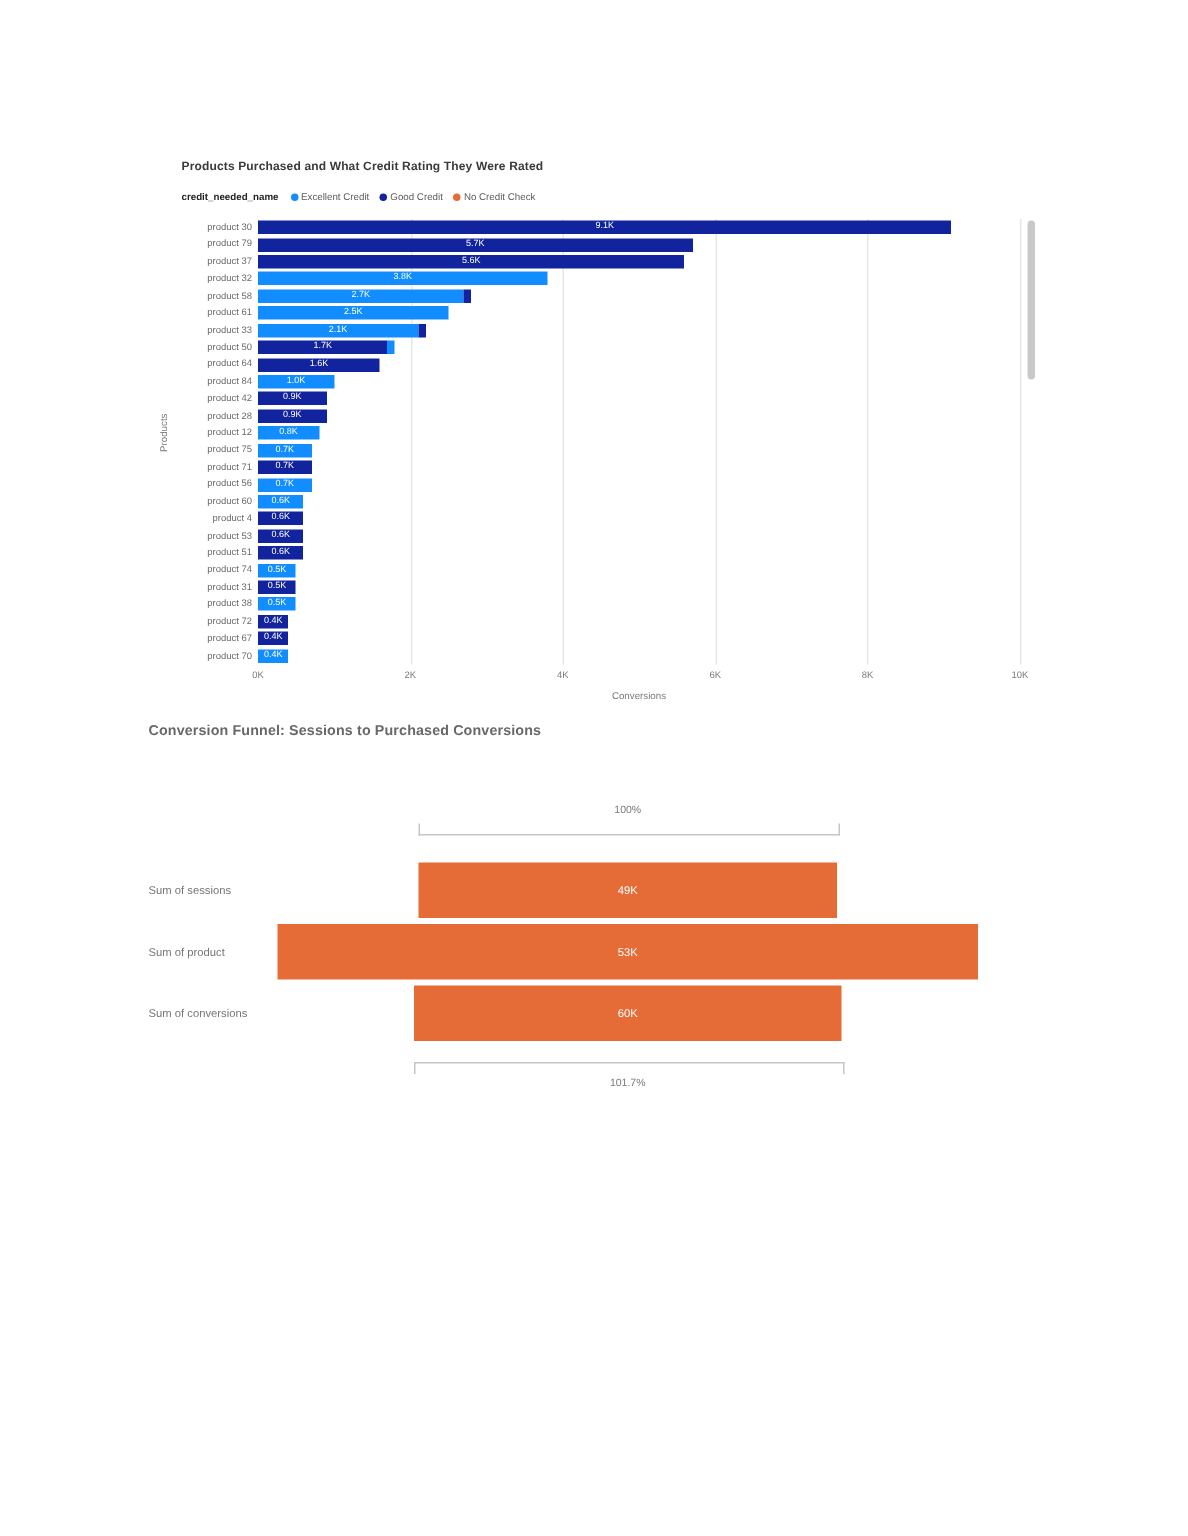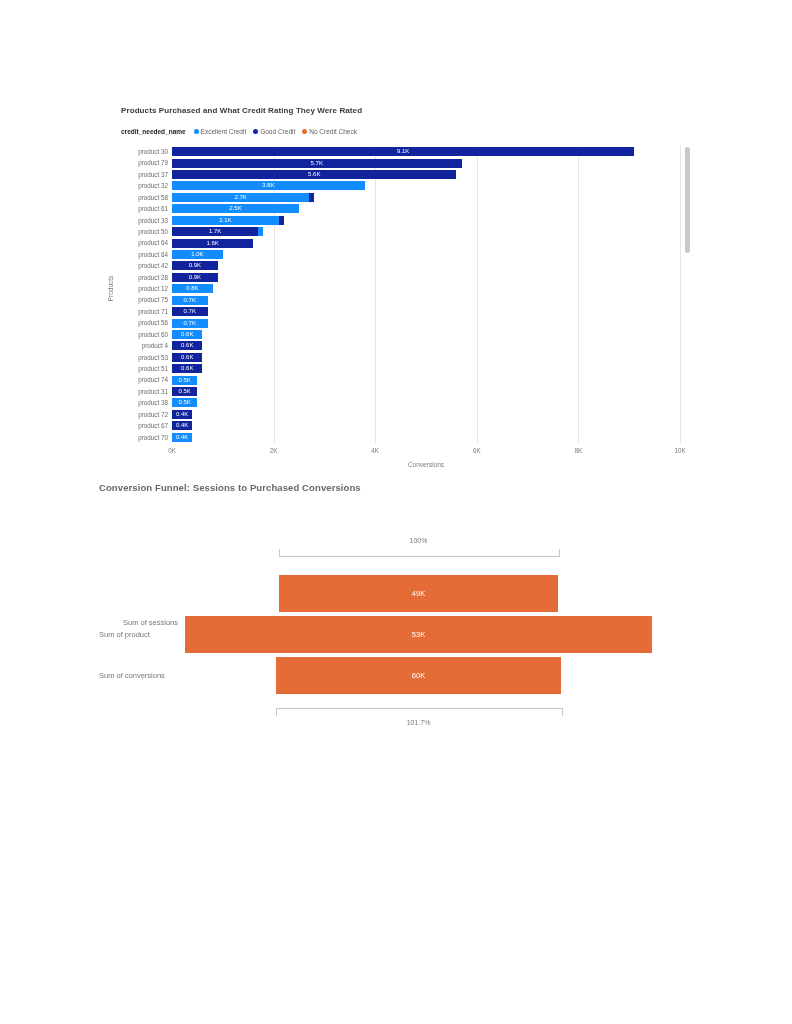--- a/index.html
+++ b/index.html
@@ -252,21 +252,21 @@
   <section>
     <div class="abs fn-title">Conversion Funnel: Sessions to Purchased Conversions</div>
 
     <div class="bracket top" id="bracket-top" style="left: 278.97px; width: 279.061px; top: 549px;"></div>
     <div class="pct" id="pct-top" style="left: 418.5px; top: 537px;">100%</div>
 
     <div id="funnel-bars">
         <div class="fn-bar" style="left: 278.97px; top: 575px; width: 279.061px; background: rgb(230, 108, 55);">
           <span class="fn-val">49K</span>
         </div>
-        <div class="fn-label" style="top: 604px; margin-left: 24px;">Sum of sessions</div>
+        <div class="fn-label" style="top: 575px;">Sum of sessions</div>
         <div class="fn-bar" style="left: 185px; top: 616px; width: 467px; background: rgb(230, 108, 55);">
           <span class="fn-val">53K</span>
         </div>
         <div class="fn-label" style="top: 616px;">Sum of product</div>
         <div class="fn-bar" style="left: 276.122px; top: 657px; width: 284.756px; background: rgb(230, 108, 55);">
           <span class="fn-val">60K</span>
         </div>
         <div class="fn-label" style="top: 657px;">Sum of conversions</div>
       </div>
 

